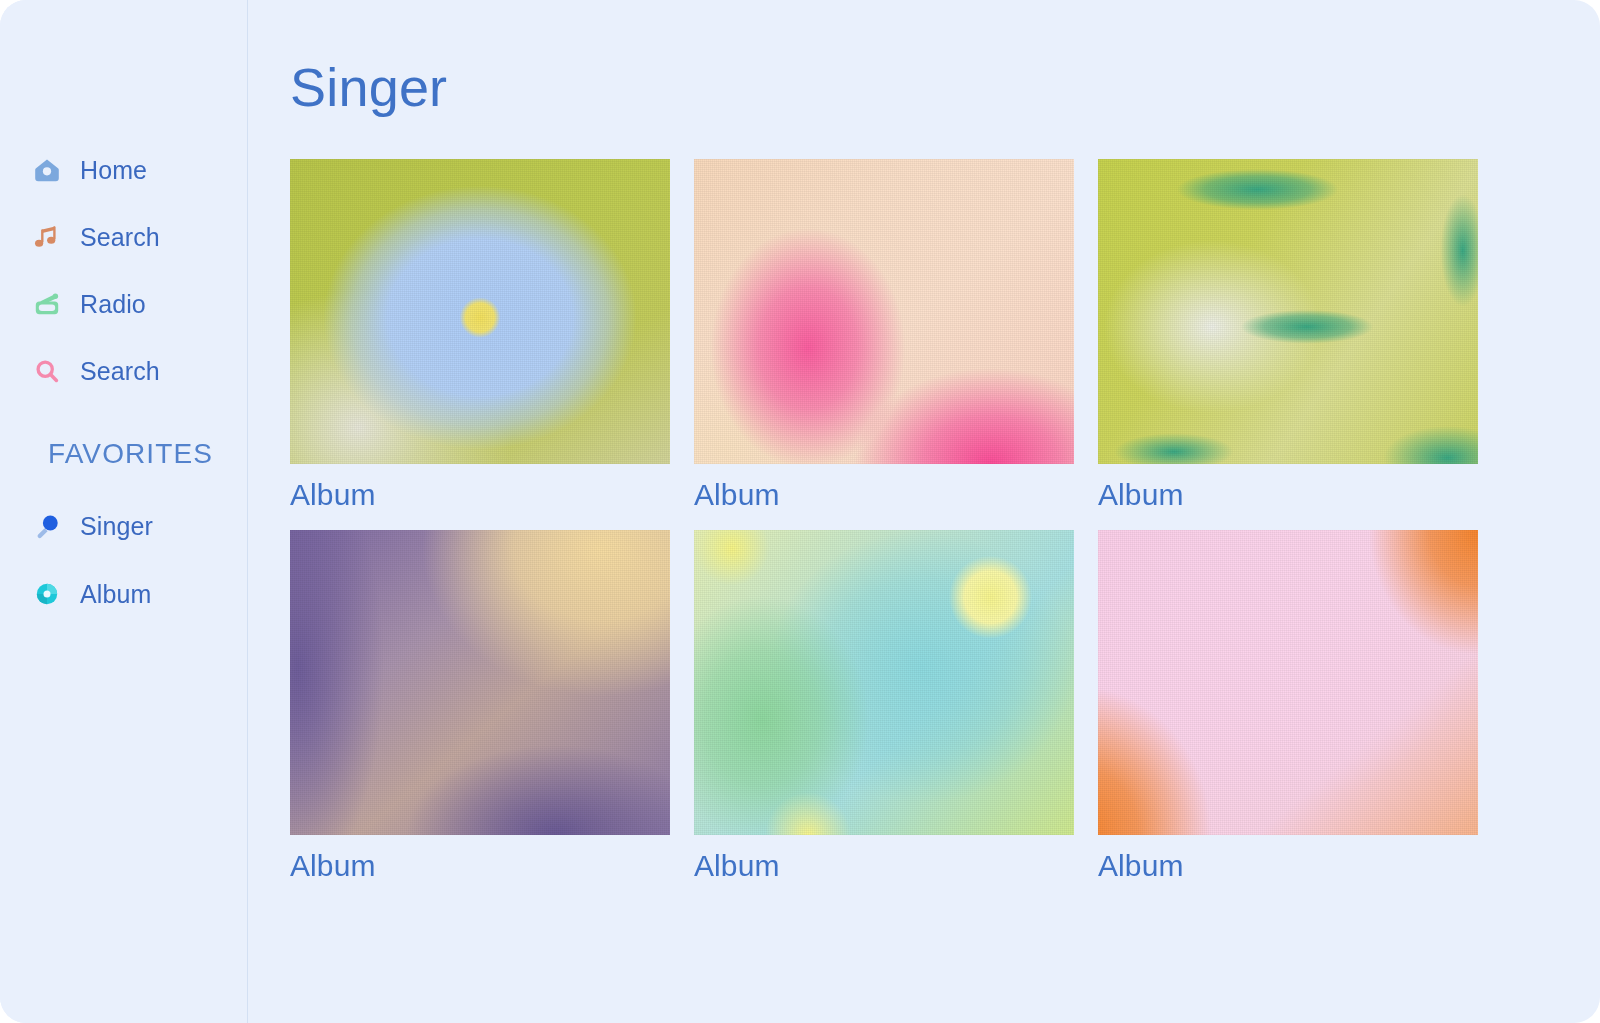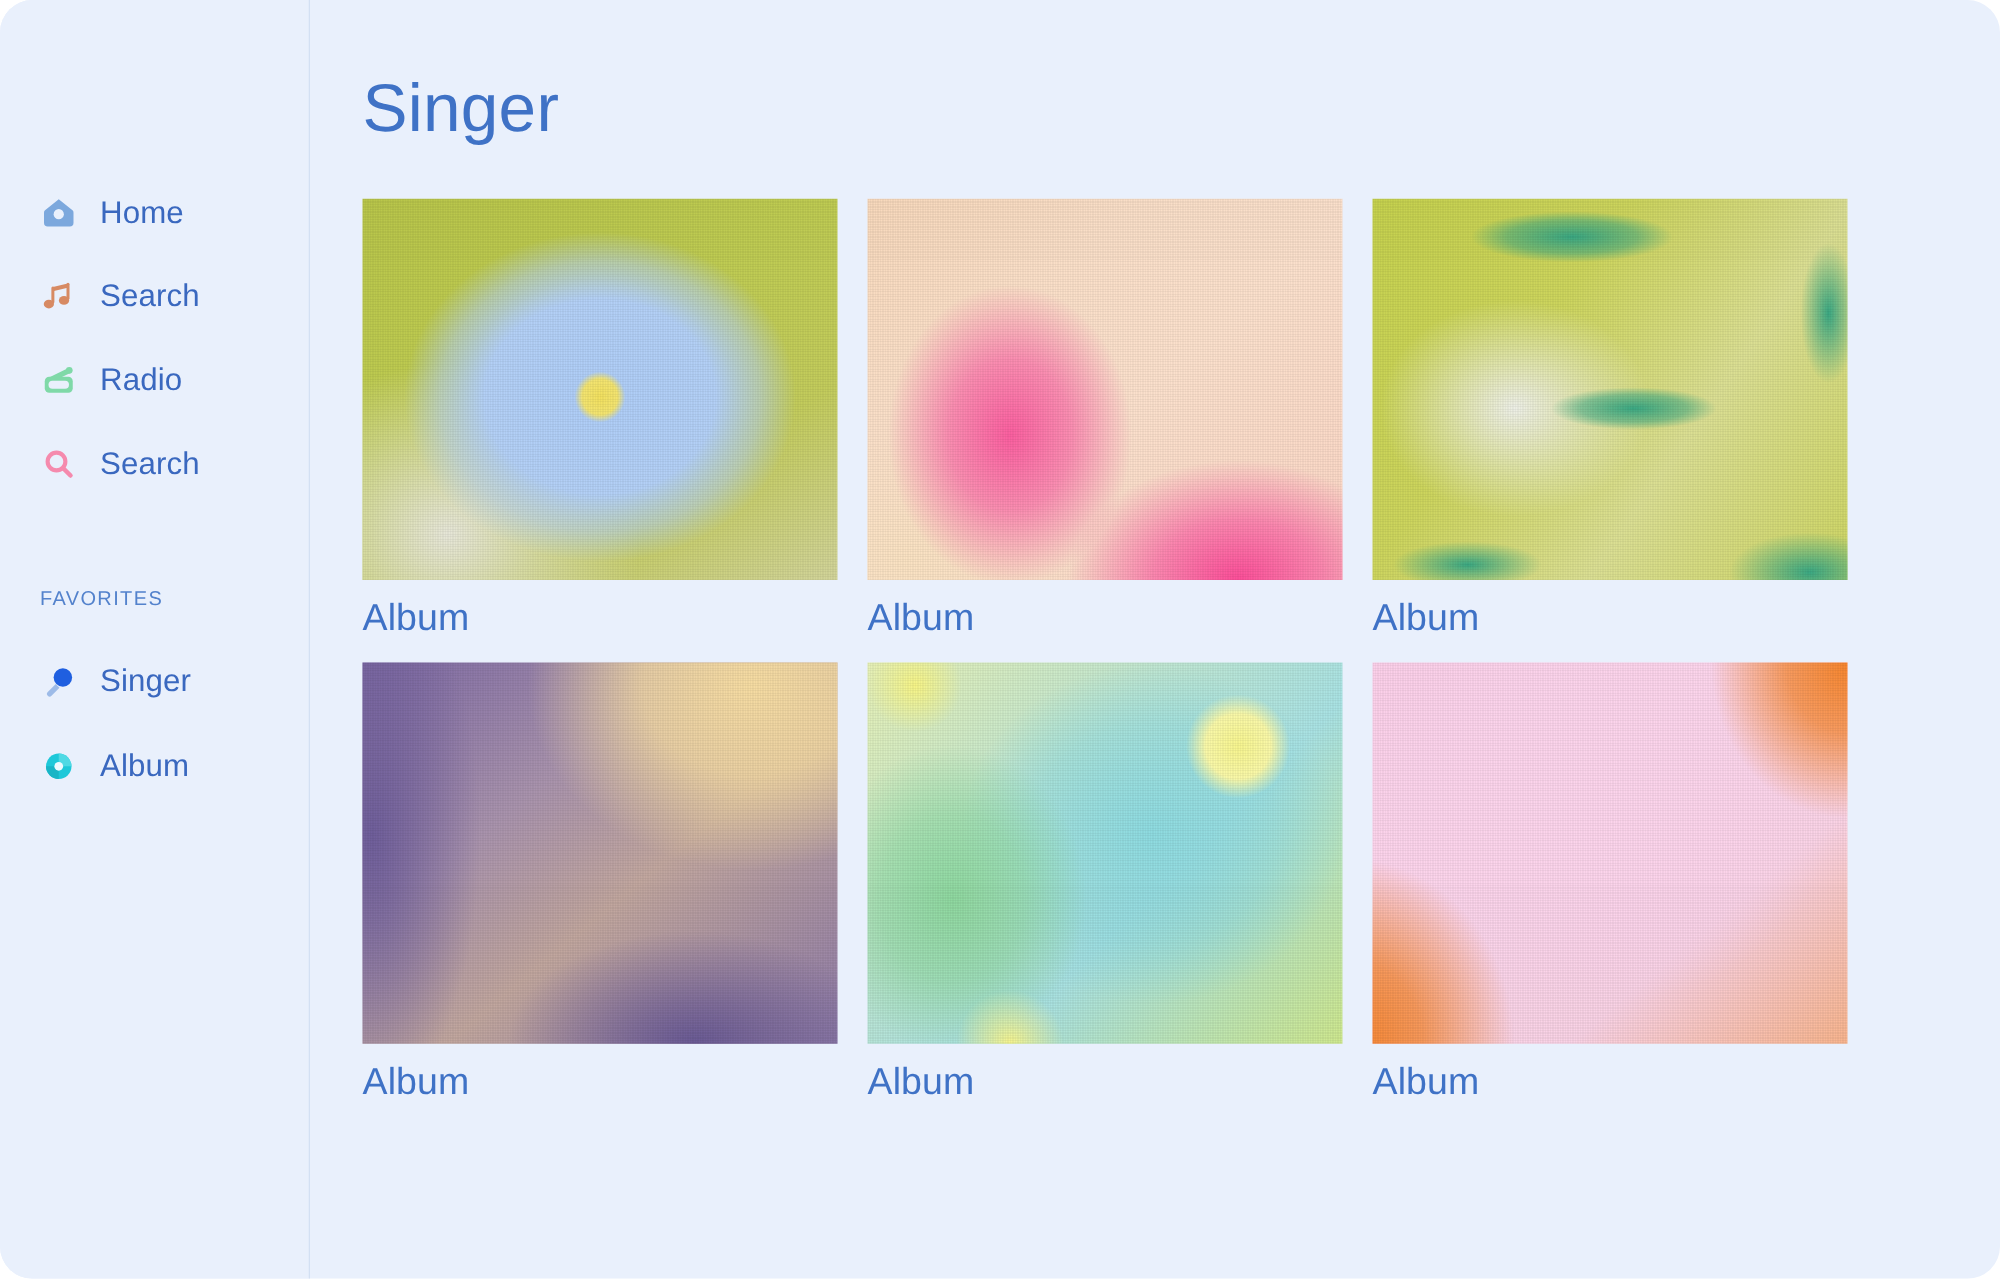--- a/index.html
+++ b/index.html
@@ -57,23 +57,23 @@
   .nav-icon svg { display: block; }
 
   .nav-label {
     font-size: 25px;
     color: #3a68bf;
     letter-spacing: 0.1px;
     font-weight: 400;
   }
 
   .section-title {
-    margin-top: 68px;
-    padding-left: 32px;
-    font-size: 16px;
+    margin-top: 35px;
+    padding-left: 48px;
+    font-size: 28px;
     letter-spacing: 1.1px;
     color: #5382cc;
     font-weight: 400;
     margin-bottom: 36px;
   }
 
   .fav-list { display: flex; flex-direction: column; }
 
   .fav-item {
     display: flex;

